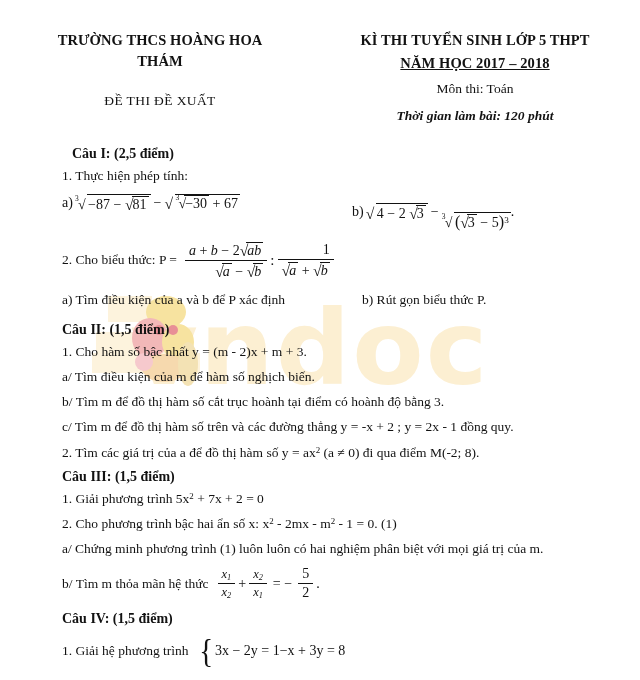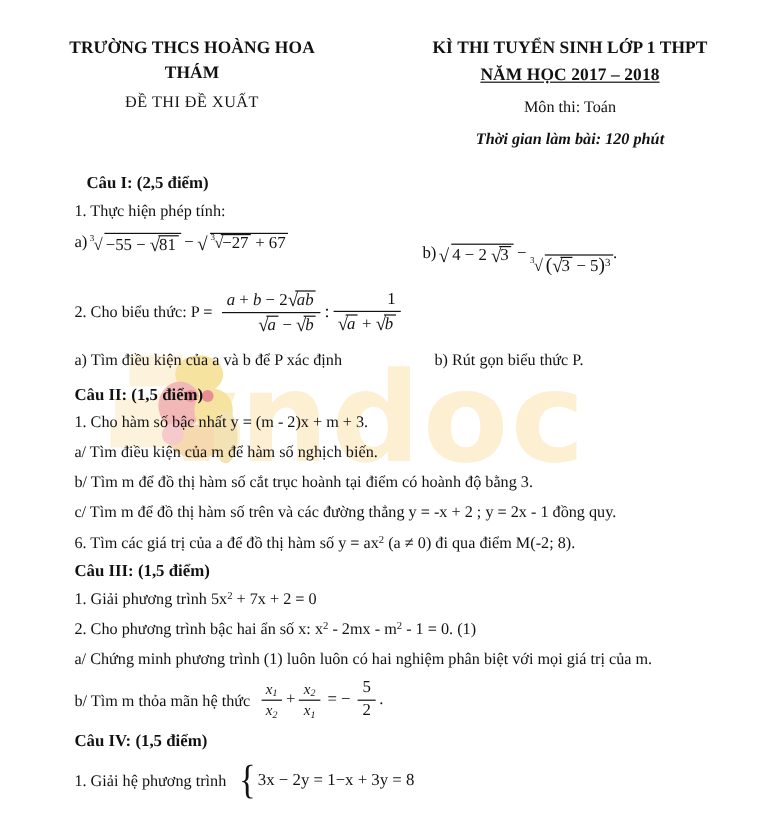--- a/index.html
+++ b/index.html
@@ -213,51 +213,51 @@
     <circle cx="18" cy="70" r="9" fill="#f6c9cd"></circle>
   </svg>
 </div>
 
 <div id="page">
 
   <div class="header">
     <div class="hdr-left">
       <div class="hdr-line">TRƯỜNG THCS HOÀNG HOA</div>
       <div class="hdr-line">THÁM</div>
-      <div class="hdr-sub" style="margin-top:4px;">ĐỀ THI ĐỀ XUẤT</div>
+      <div class="hdr-sub" style="margin-top:20px;">ĐỀ THI ĐỀ XUẤT</div>
     </div>
     <div class="hdr-right">
-      <div class="hdr-line">KÌ THI TUYỂN SINH LỚP 1 THPT</div>
+      <div class="hdr-line">KÌ THI TUYỂN SINH LỚP 5 THPT</div>
       <div class="hdr-line hdr-underline" style="margin-top:2px;">NĂM HỌC 2017 – 2018</div>
       <div class="hdr-mon" style="margin-top:5px;">Môn thi: Toán</div>
       <div class="hdr-ital" style="margin-top:6px;">Thời gian làm bài: 120 phút</div>
     </div>
   </div>
 
   <div class="body-area">
 
     <div class="q-head">Câu I: (2,5 điểm)</div>
     <div class="line">1. Thực hiện phép tính:</div>
 
     <div class="row2" style="margin:9px 0 10px 0;">
       <div class="col-a mathline">
         <span class="up">a)</span>
         <span class="sq" style="margin-left:2px;">
           <span class="cb"><span class="cb-idx">3</span><span class="sq-sym cb-sym">√</span></span>
           <span class="sq-arg math" style="font-style:normal;">
-            <span>−55</span>
+            <span>−87</span>
             <span class="up"> − </span>
             <span class="sq"><span class="sq-sym">√</span><span class="sq-arg">81</span></span>
           </span>
         </span>
         <span class="up" style="padding:0 3px;">−</span>
         <span class="sq">
           <span class="sq-sym">√</span>
           <span class="sq-arg" style="font-style:normal;">
-            <span class="sq"><span class="cb"><span class="cb-idx">3</span><span class="sq-sym cb-sym">√</span></span><span class="sq-arg">−27</span></span>
+            <span class="sq"><span class="cb"><span class="cb-idx">3</span><span class="sq-sym cb-sym">√</span></span><span class="sq-arg">−30</span></span>
             <span class="up"> + </span><span>67</span>
           </span>
         </span>
       </div>
 
       <div class="col-b mathline">
         <span class="up">b)</span>
         <span class="sq" style="margin-left:2px;">
           <span class="sq-sym">√</span>
           <span class="sq-arg" style="font-style:normal;">
@@ -301,21 +301,21 @@
       <div class="col-a line" style="width:300px;">a) Tìm điều kiện của a và b để P xác định</div>
       <div class="col-b line">b) Rút gọn biểu thức P.</div>
     </div>
 
     <div class="q-head" style="margin-left:0;">Câu II: (1,5 điểm)</div>
     <div class="line">1. Cho hàm số bậc nhất y = (m - 2)x + m + 3.</div>
     <div class="line">a/ Tìm điều kiện của m để hàm số nghịch biến.</div>
     <div class="line">b/ Tìm m để đồ thị hàm số cắt trục hoành tại điểm có hoành độ bằng 3.</div>
     <div class="line">c/ Tìm m để đồ thị hàm số trên và các đường thẳng y = -x + 2 ; y = 2x - 1 đồng quy.</div>
     <div class="line">
-      <span>6. Tìm các giá trị của a để đồ thị hàm số y = ax</span><sup>2</sup><span> (a  ≠  0) đi qua điểm M(-2; 8).</span>
+      <span>2. Tìm các giá trị của a để đồ thị hàm số y = ax</span><sup>2</sup><span> (a  ≠  0) đi qua điểm M(-2; 8).</span>
     </div>
 
     <div class="q-head" style="margin-left:0;">Câu III: (1,5 điểm)</div>
     <div class="line">
       <span>1. Giải phương trình 5x</span><sup>2</sup><span> + 7x + 2 = 0</span>
     </div>
     <div class="line">
       <span>2. Cho phương trình bậc hai ẩn số x: x</span><sup>2</sup><span> - 2mx - m</span><sup>2</sup><span> - 1 = 0. (1)</span>
     </div>
     <div class="line">a/ Chứng minh phương trình (1) luôn luôn có hai nghiệm phân biệt với mọi giá trị của m.</div>

